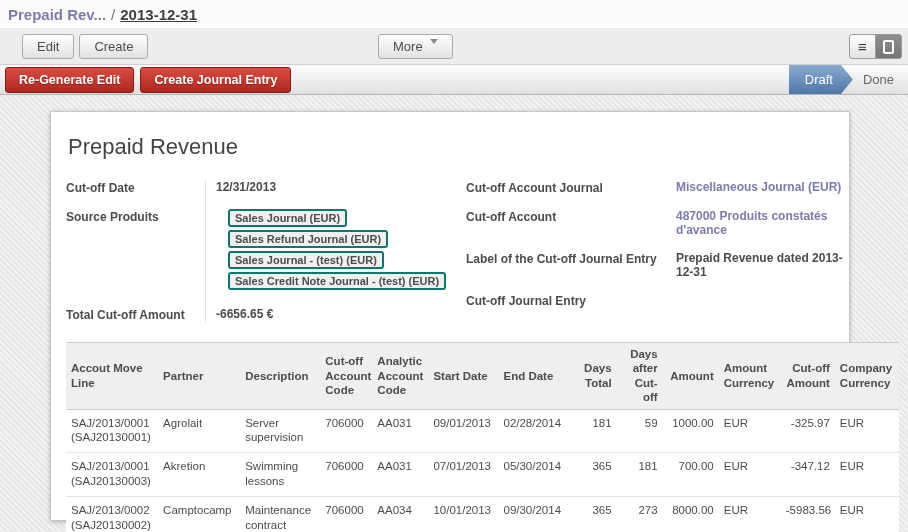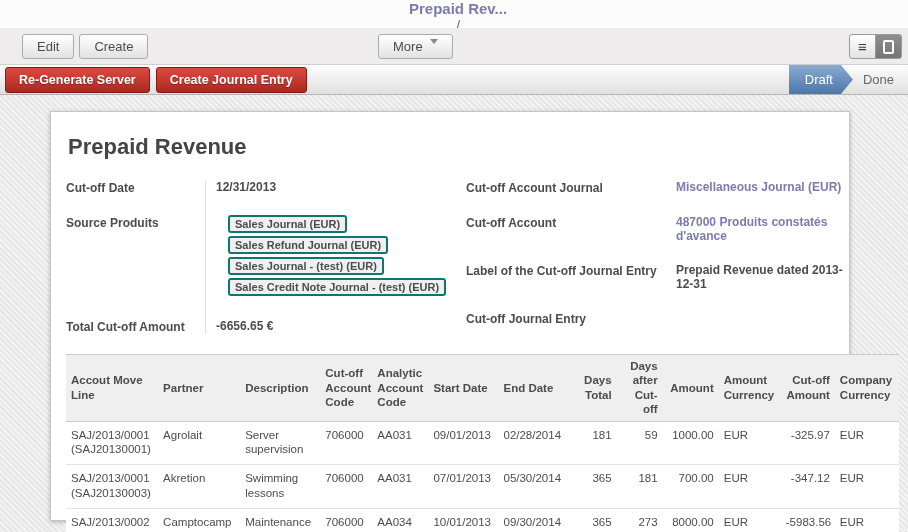--- a/index.html
+++ b/index.html
@@ -11,21 +11,21 @@
     color: #4c4c4c;
     background: #fff;
   }
 
   
   .topbar {
     height: 28px;
     background: #fcfcfc;
     display: flex; align-items: center;
     padding: 0 0 0 8px;
-    font-size: 15px; font-weight: bold; flex-direction: column;
+    font-size: 15px; font-weight: bold;
   }
   .crumb-link { color: #7c7bad; cursor: pointer; }
   .crumb-sep { color: #777; font-weight: normal; padding: 0 5px; }
   .crumb-current { color: #404040; text-decoration: underline; }
 
   
   .controlbar {
     height: 36px;
     background: #eeecec;
     position: relative;
@@ -119,26 +119,26 @@
     width: 800px;
     height: 410px;
     margin-left: 50px;
     background: #fff;
     border: 1px solid #c6c6c6;
     box-shadow: 0 1px 4px rgba(0,0,0,.25);
     padding: 16px 0 0 15px;
     position: relative;
   }
   .sheet-title {
-    font-size: 22px; font-weight: bold; color: #444;
+    font-size: 22px; font-weight: normal; color: #444;
     margin: 6px 0 20px 2px;
   }
 
   .form-area { display: flex; font-size: 12px; }
-  .group { display: grid; row-gap: 20px; align-content: start; }
+  .group { display: grid; row-gap: 14px; align-content: start; }
   .group-left {
     width: 400px;
     grid-template-columns: 140px 1fr;
     position: relative;
   }
   .group-left::before {
     content: "";
     position: absolute; left: 139px; top: 0; bottom: 0;
     width: 1px; background: #e2e2e2;
   }
@@ -227,21 +227,21 @@
     <button class="vs-btn first">
       <span class="vs-list-glyph">≡</span>
     </button>
     <button class="vs-btn last active">
       <span class="vs-form-glyph"></span>
     </button>
   </div>
 </div>
 
 <div class="statusbar">
-  <button class="btn-red">Re-Generate Server</button>
+  <button class="btn-red">Re-Generate Edit</button>
   <button class="btn-red">Create Journal Entry</button>
 
   <div class="states">
     <div class="state-current">Draft</div>
     <div class="state-next">Done</div>
   </div>
 </div>
 
 <div class="content">
   <div class="sheet">

